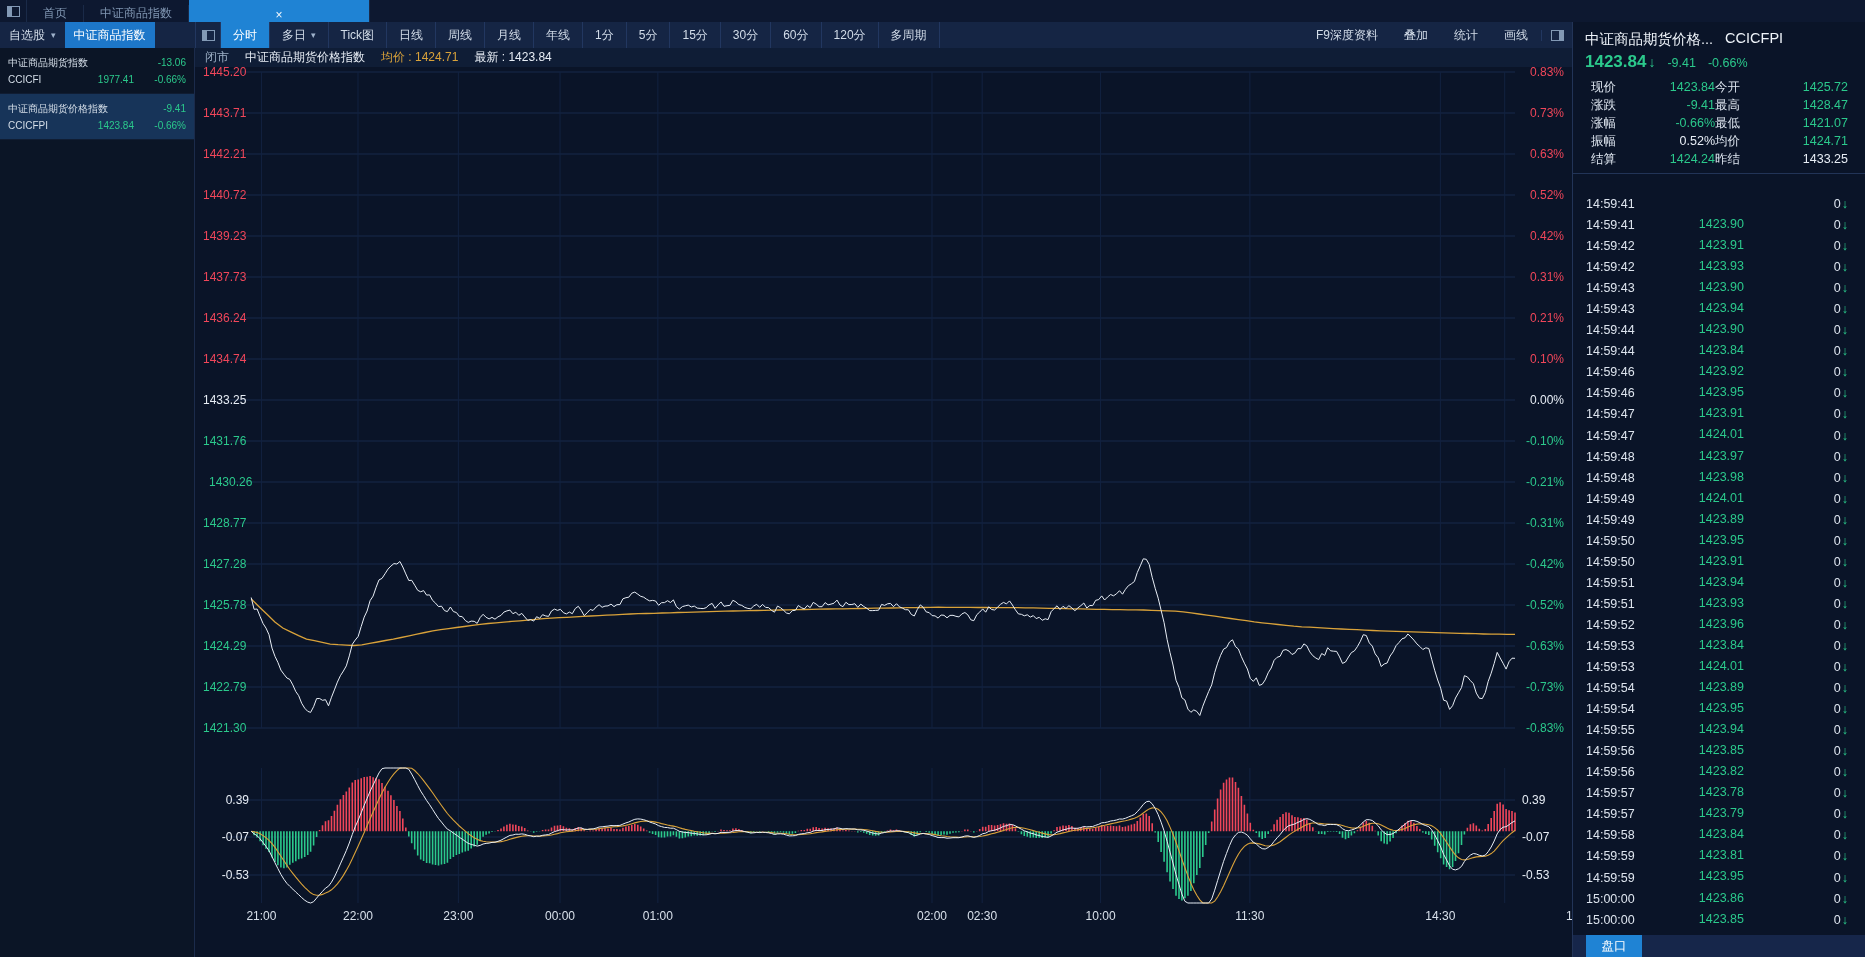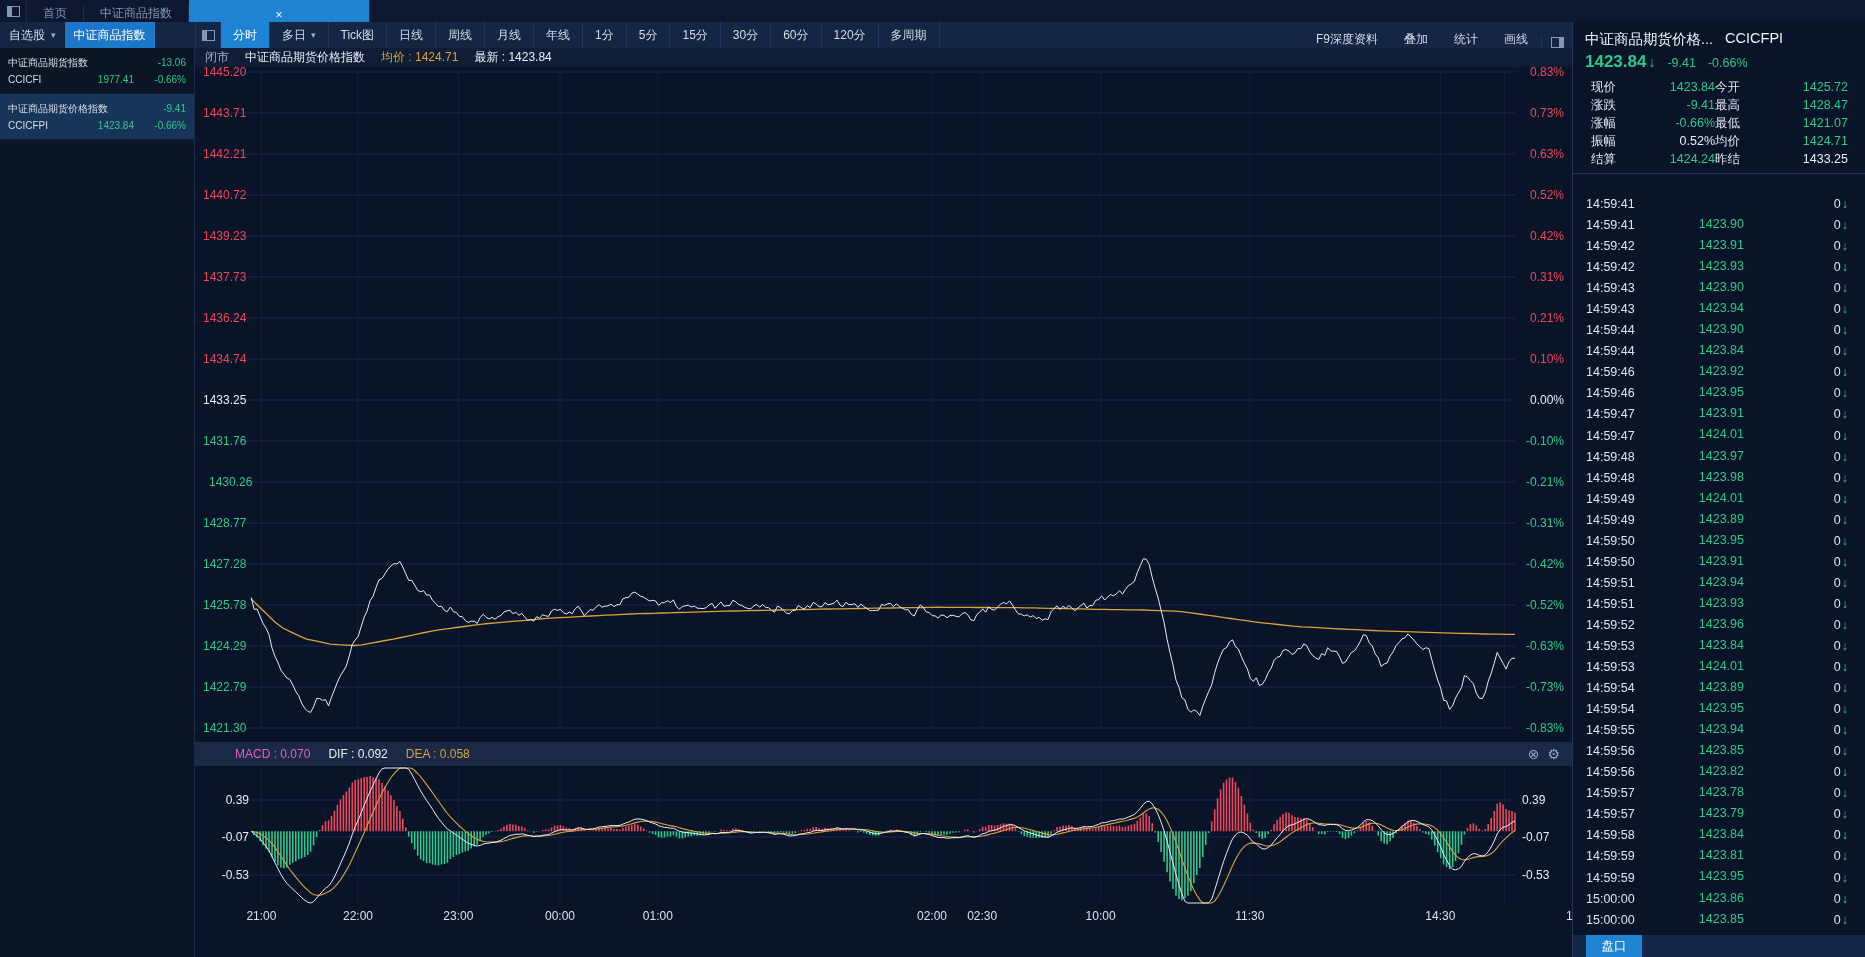--- a/index.html
+++ b/index.html
@@ -21,21 +21,21 @@
   .toolbar{position:absolute;left:0;top:22px;width:1572px;height:26px;background:#152544;
            display:flex;align-items:stretch;}
   .wlhead{width:195px;display:flex;align-items:stretch;border-right:1px solid #223760;flex:none;}
   .wl-dd{display:flex;align-items:center;gap:6px;padding:0 9px;font-size:12px;color:#d3dde9;}
   .caret{font-size:9px;color:#9fb2cc;}
   .wl-active{display:flex;align-items:center;padding:0 9px;font-size:12px;background:#1d77c9;color:#fff;margin:0;}
   .tpane{width:24px;display:flex;align-items:center;justify-content:center;border-right:1px solid #223760;flex:none;}
   .tbtn{display:flex;align-items:center;gap:5px;padding:0 12px;font-size:12px;color:#d3dde9;
         border-right:1px solid #223760;white-space:nowrap;}
   .tbtn.active{background:#1f83d4;color:#fff;}
-  .tools-right{margin-left:auto;display:flex;align-items:flex-end;}
+  .tools-right{margin-left:auto;display:flex;align-items:center;}
   .tact{display:flex;align-items:center;padding:0 13px;font-size:12px;color:#d3dde9;white-space:nowrap;}
   
   .sidebar{position:absolute;left:0;top:48px;width:195px;height:909px;background:#0b1526;
            border-right:1px solid #1b2b4b;box-sizing:border-box;}
   .witem{padding:6px 8px 5px 8px;border-bottom:1px solid #101d33;}
   .witem.selected{background:#173459;}
   .wline{display:flex;align-items:flex-start;font-size:10px;line-height:17px;}
   .wname{flex:1;color:#d6dfe9;overflow:hidden;white-space:nowrap;}
   .wcode{flex:1;color:#d6dfe9;}
   .wnum{color:#2bc98c;text-align:right;}
@@ -272,29 +272,20 @@
         <span class="axlab c-w" style="right: 8px; top: 324px;">0.00%</span>
         <span class="axlab c-g" style="right: 8px; top: 365px;">-0.10%</span>
         <span class="axlab c-g" style="right: 8px; top: 406px;">-0.21%</span>
         <span class="axlab c-g" style="right: 8px; top: 447px;">-0.31%</span>
         <span class="axlab c-g" style="right: 8px; top: 488px;">-0.42%</span>
         <span class="axlab c-g" style="right: 8px; top: 529px; margin-left: 35px;">-0.52%</span>
         <span class="axlab c-g" style="right: 8px; top: 570px;">-0.63%</span>
         <span class="axlab c-g" style="right: 8px; top: 611px;">-0.73%</span>
         <span class="axlab c-g" style="right: 8px; top: 652px;">-0.83%</span>
       </div>
-    <div class="macdbar">
-      <span class="c-m">MACD : 0.070</span>
-      <span class="c-w">DIF : 0.092</span>
-      <span class="c-o">DEA : 0.058</span>
-      <div class="mbicons">
-        <span>⊗</span>
-        <span>⚙</span>
-      </div>
-    </div>
     <div class="macdplot" id="macdplot">
         <svg width="1377" height="139" style="position:absolute;left:0;top:0">
           <line x1="33" y1="34" x2="1320" y2="34" stroke="#16294a" stroke-width="1"></line>
           <line x1="33" y1="71" x2="1320" y2="71" stroke="#16294a" stroke-width="1"></line>
           <line x1="33" y1="109" x2="1320" y2="109" stroke="#16294a" stroke-width="1"></line>
           <line x1="66.46199999999999" y1="2" x2="66.46199999999999" y2="137" stroke="#122240" stroke-width="1"></line>
           <line x1="162.987" y1="2" x2="162.987" y2="137" stroke="#122240" stroke-width="1"></line>
           <line x1="263.373" y1="2" x2="263.373" y2="137" stroke="#122240" stroke-width="1"></line>
           <line x1="365.046" y1="2" x2="365.046" y2="137" stroke="#122240" stroke-width="1"></line>
           <line x1="462.858" y1="2" x2="462.858" y2="137" stroke="#122240" stroke-width="1"></line>

